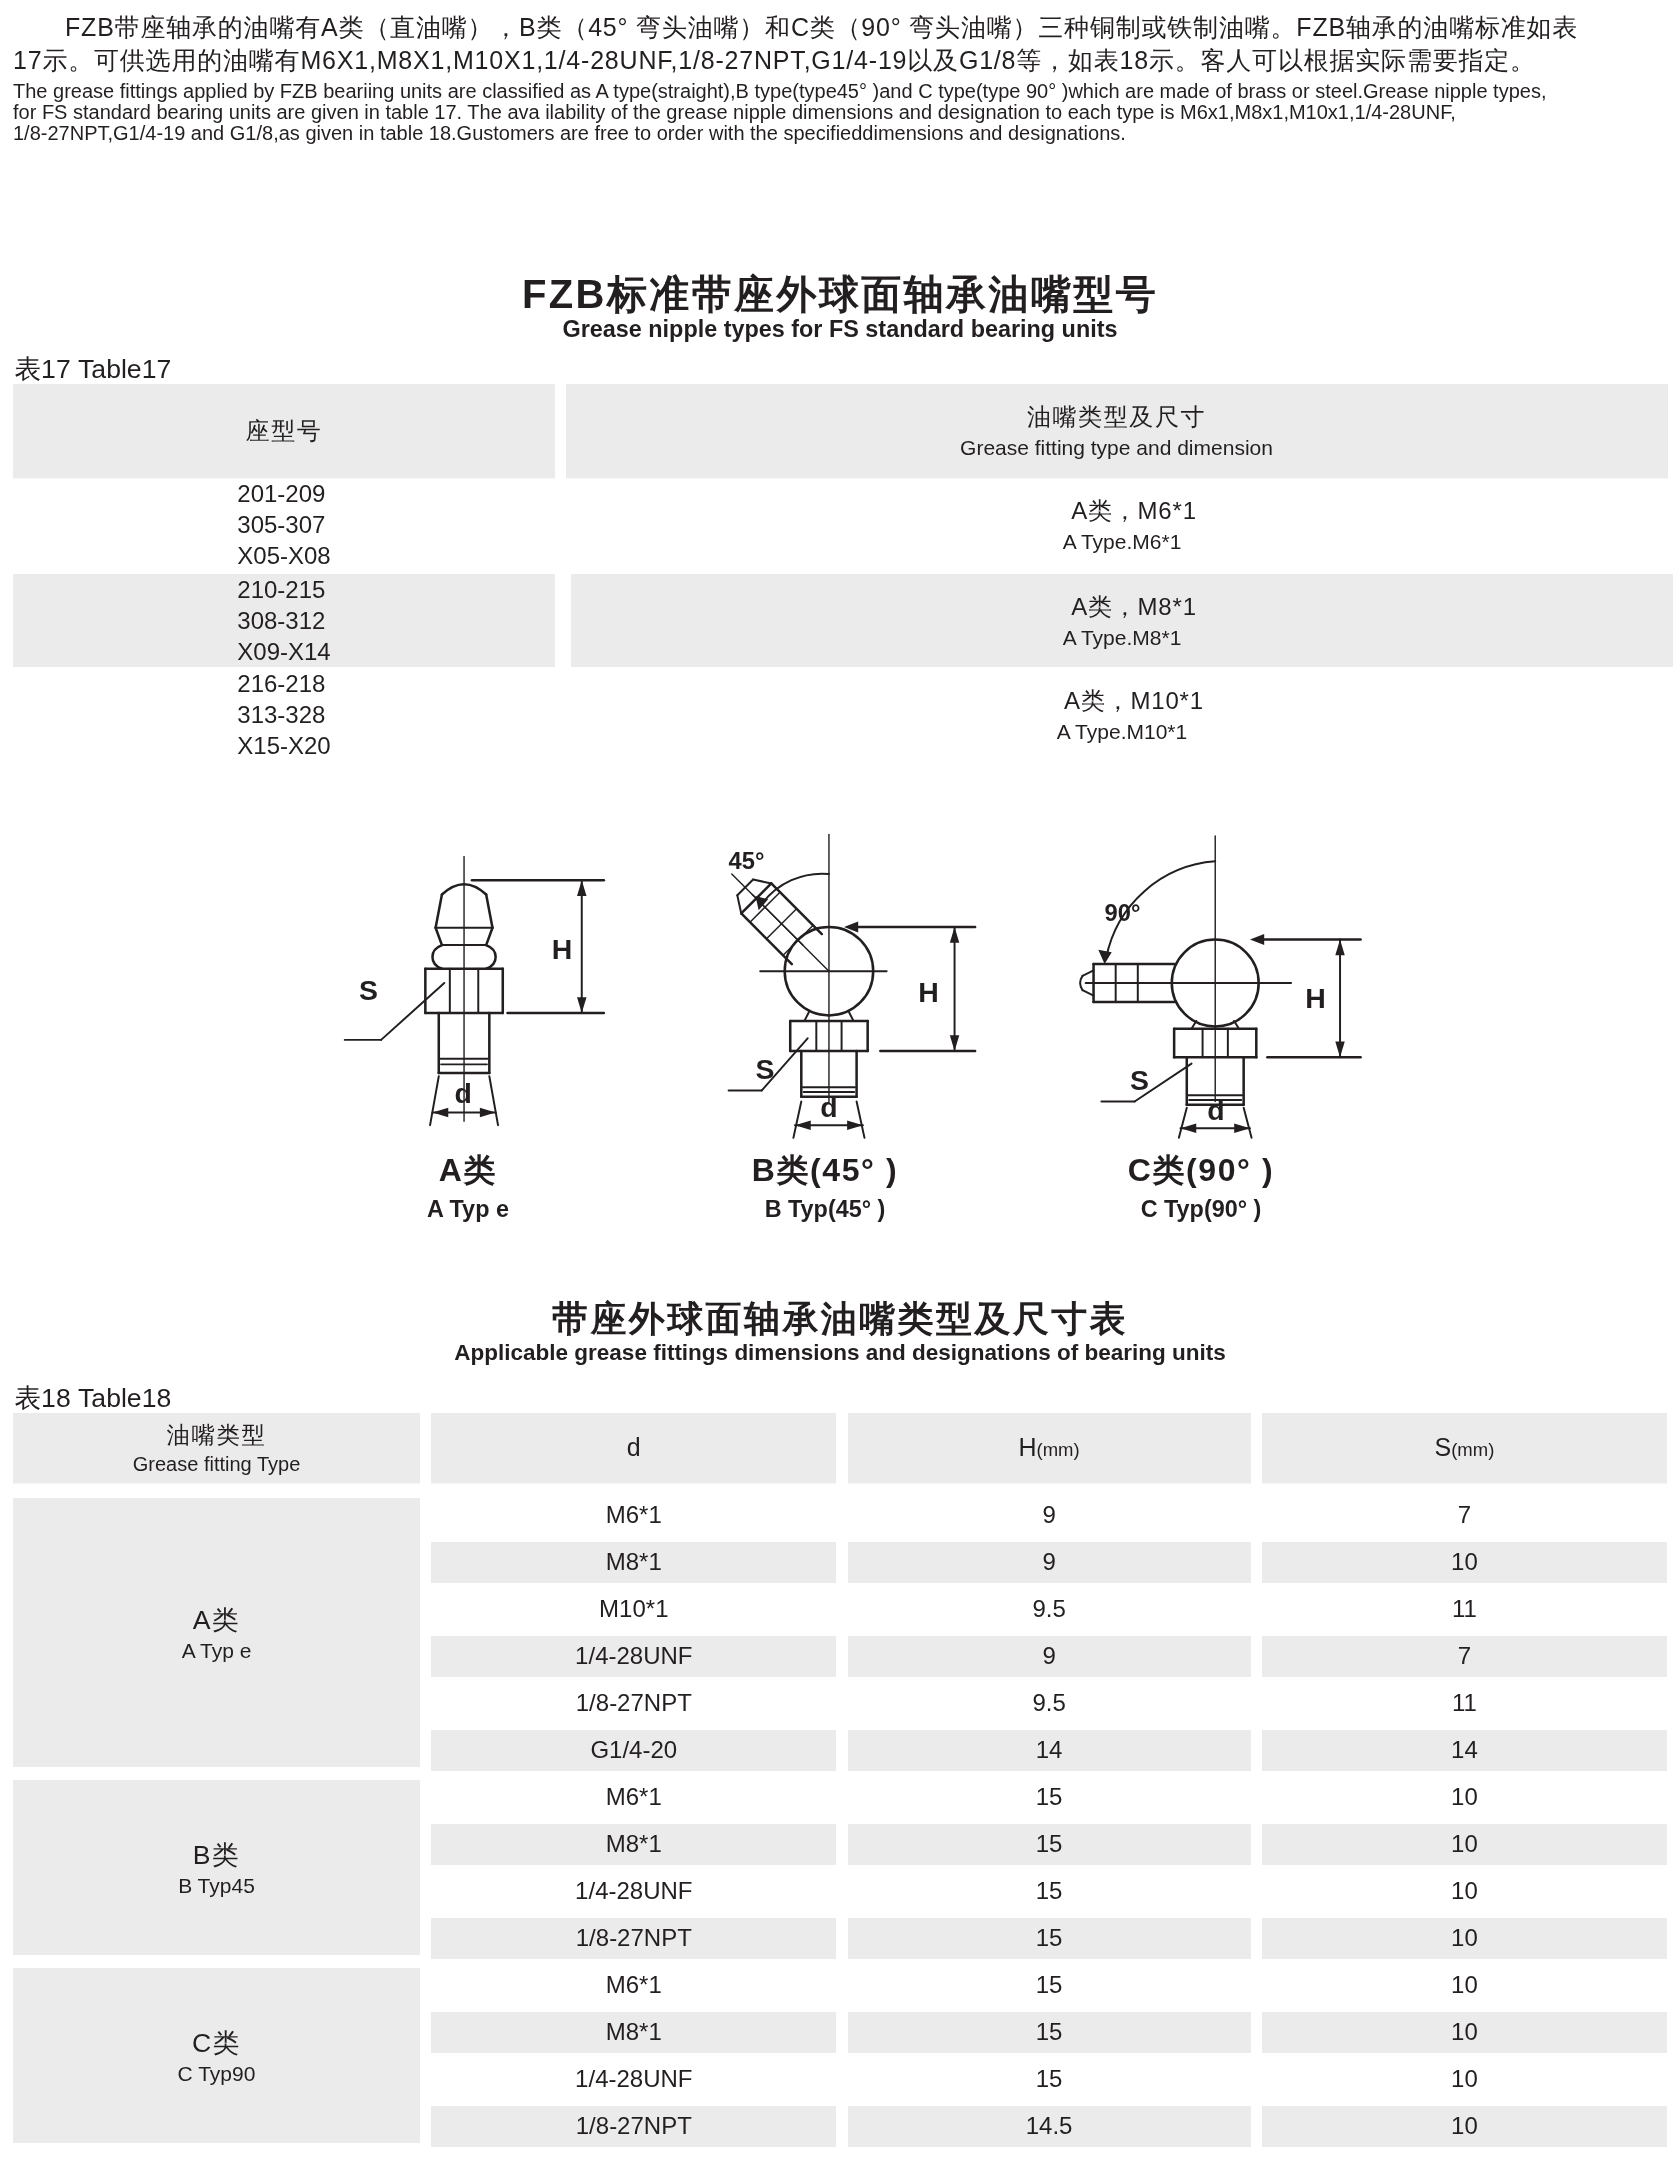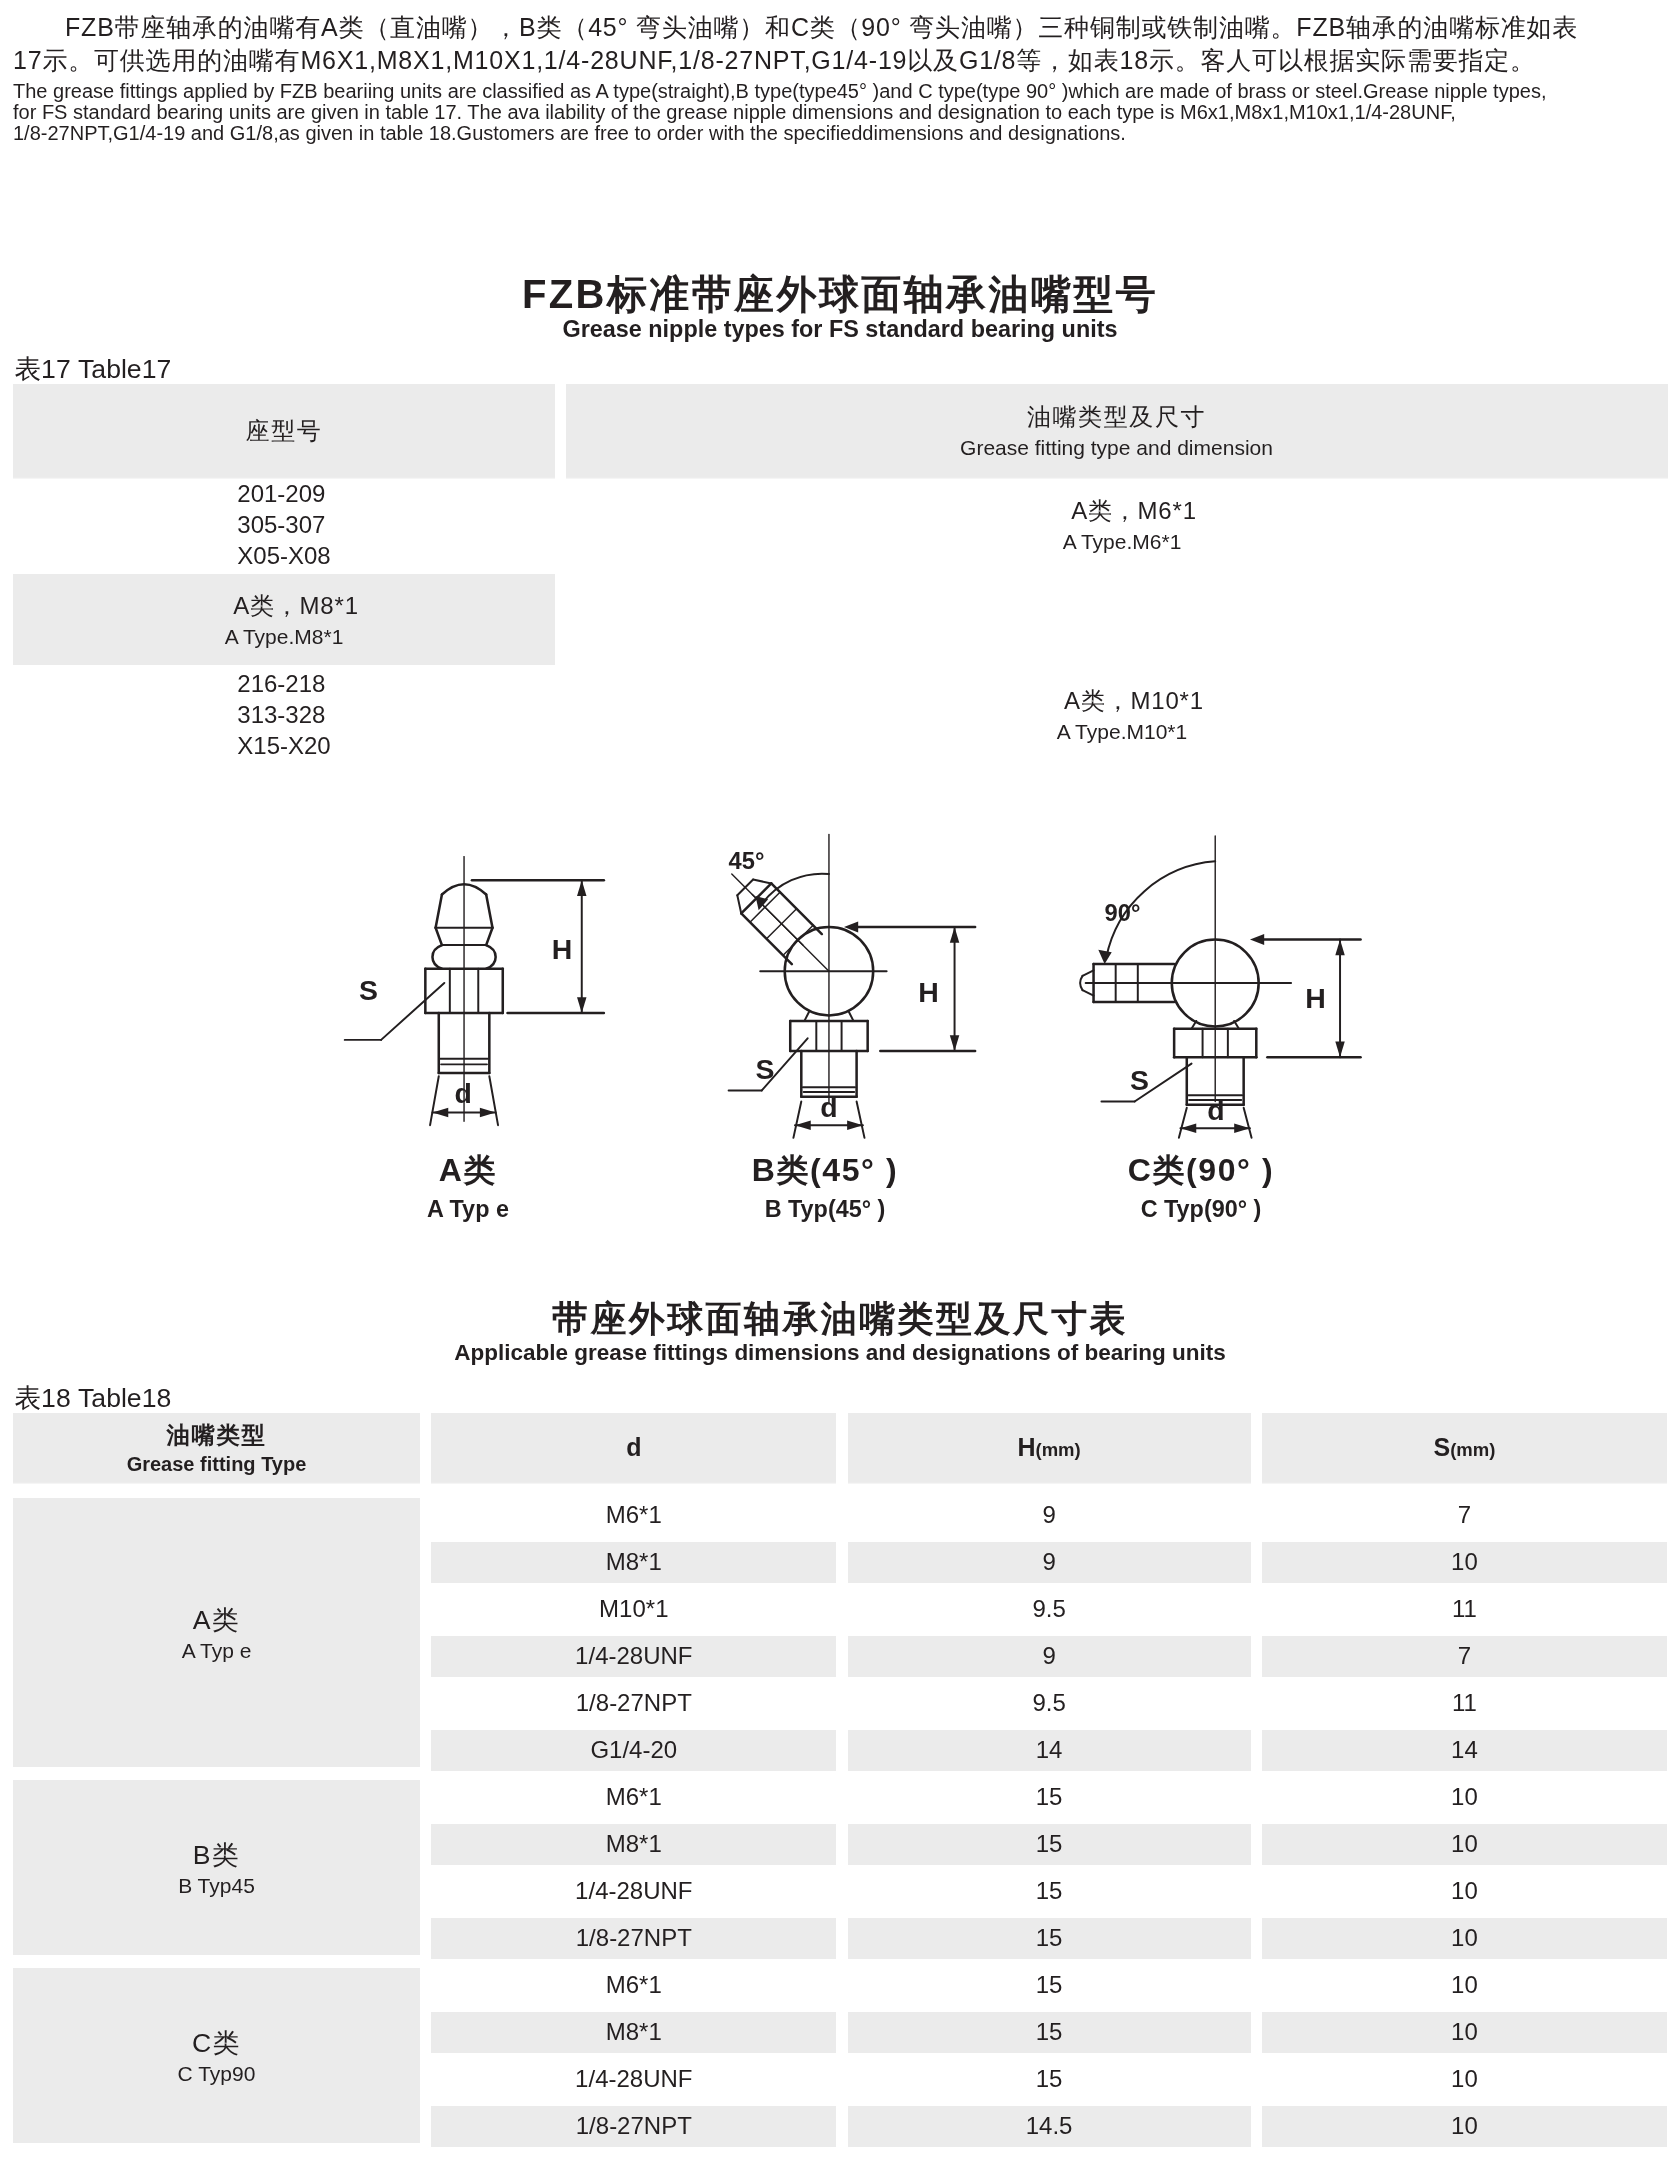--- a/index.html
+++ b/index.html
@@ -46,21 +46,21 @@
   .diag svg .thin{stroke-width:1.8;}
   .diag svg .thick{stroke-width:3.2;}
   .diag svg .ar{fill:#231f20;stroke:none;}
   .diag svg text{fill:#231f20;stroke:none;font-family:inherit;font-weight:bold;}
   .diag svg .dim{font-size:36px;}
   .diag svg .ang{font-size:30px;}
   .dlz{font-size:32px;font-weight:bold;margin-top:8px;letter-spacing:1.6px;}
   .dle{font-size:23.4px;font-weight:bold;margin-top:3.2px;}
   
   .t18{top:1413px;left:13px;width:1654px;}
-  .t18-header{display:grid;grid-template-columns:407px 405px 403px 1fr;column-gap:11.3px;height:69px;font-weight:bold;}
+  .t18-header{display:grid;grid-template-columns:407px 405px 403px 1fr;column-gap:11.3px;height:69px;}
   .t18-header .hcell{background:#ebebeb;display:flex;flex-direction:column;justify-content:center;
     align-items:center;box-shadow:0 1.6px 0 rgba(0,0,0,0.07);}
   .t18 .hz{font-size:23.4px;letter-spacing:1.6px;}
   .t18 .he{font-size:20px;margin-top:1.6px;}
   .t18 .hd{font-size:25px;}
   .t18 .unit{font-size:18.5px;}
   .t18-body{margin-top:9.7px;}
   .t18-section{display:grid;grid-template-columns:407px 1fr;column-gap:11.3px;}
   .type-cell{background:#ebebeb;margin:6.4px 0;display:flex;flex-direction:column;justify-content:center;
     align-items:center;}
@@ -105,20 +105,27 @@
             <div>305-307</div>
             <div>X05-X08</div>
           </div>
         </div>
         <div class="t17c">
           <div class="fzh">A类，M6*1</div>
           <div class="fen">A Type.M6*1</div>
         </div>
       </div>
       <div class="t17-row shaded">
+        <div class="t17c">
+          <div class="models">
+            <div>210-215</div>
+            <div>308-312</div>
+            <div>X09-X14</div>
+          </div>
+        </div>
         <div class="t17c">
           <div class="fzh">A类，M8*1</div>
           <div class="fen">A Type.M8*1</div>
         </div>
       </div>
       <div class="t17-row">
         <div class="t17c">
           <div class="models">
             <div>216-218</div>
             <div>313-328</div>

